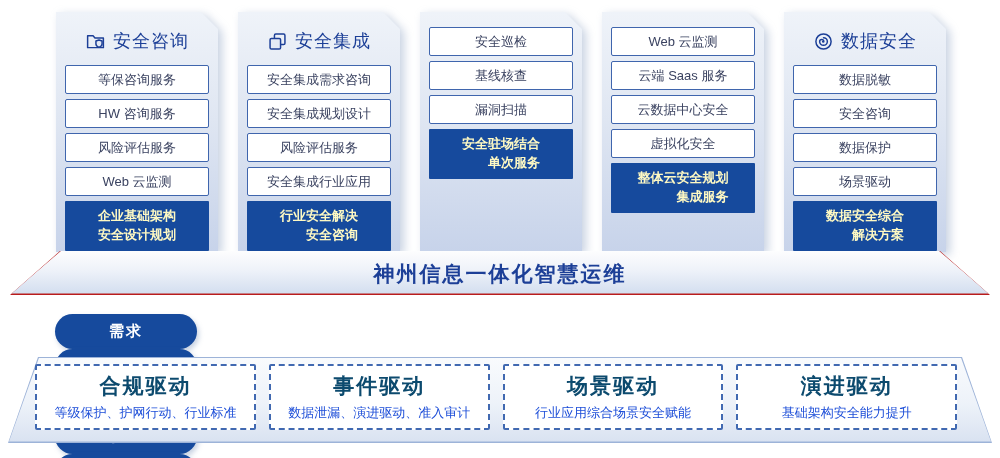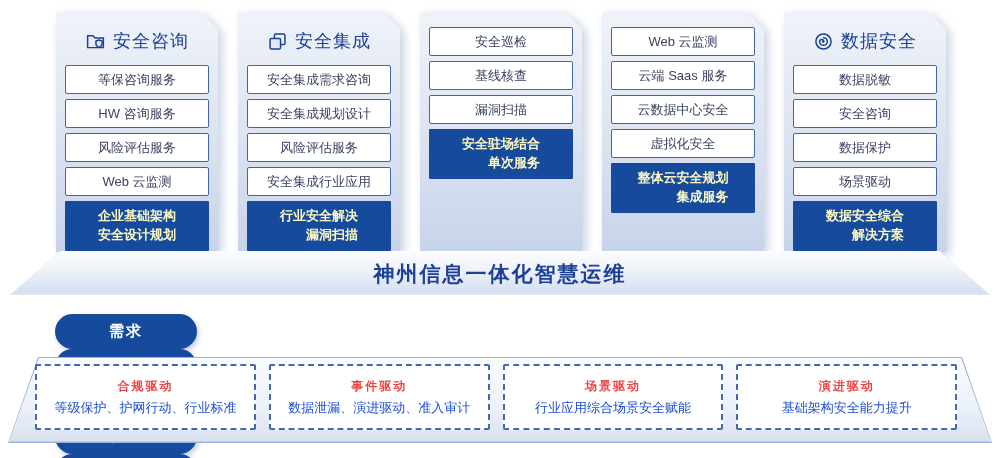--- a/index.html
+++ b/index.html
@@ -26,21 +26,21 @@
   }
   .hl{
     box-sizing:border-box;height:50px;margin-top:3px;background:#164a9d;border-radius:1px;
     display:flex;align-items:center;justify-content:center;text-align:right;
     font-size:13px;font-weight:bold;color:#fef9c3;line-height:1.45;white-space:pre-line;
   }
   
   .banner-outer{
     position:absolute;left:0;top:251px;width:1000px;height:44px;
     clip-path:polygon(6% 0,94% 0,99% 100%,1% 100%);
-    background:#e5e5e5;
+    background:#b91c1c;
   }
   .banner-inner{
     position:absolute;left:1px;top:0;right:1px;bottom:1.5px;
     clip-path:polygon(6% 0,94% 0,99% 100%,1% 100%);
     background:linear-gradient(180deg,#fdfdfe 0%,#eef2f9 45%,#d3deef 100%);
     display:flex;align-items:center;justify-content:center;
   }
   .banner-title{font-size:21px;font-weight:bold;color:#1c3f97;letter-spacing:2px;padding-top:4px;}
   
   .pills{position:absolute;left:55px;top:314px;width:891px;display:flex;justify-content:space-between;flex-direction:column;}
@@ -59,21 +59,21 @@
   .plat-inner{
     position:absolute;left:1px;top:1px;right:1px;bottom:1.5px;
     clip-path:polygon(3.8% 0,96.2% 0,99.2% 100%,0.8% 100%);
     background:linear-gradient(180deg,#f9fbfd 0%,#edf2f9 55%,#d9e2f1 100%);
   }
   .drivers{position:absolute;left:35px;top:364px;width:922px;height:66px;display:flex;gap:13px;}
   .driver{
     flex:1;box-sizing:border-box;background:#fff;border:2px dashed #4169b1;border-radius:2px;
     display:flex;flex-direction:column;align-items:center;justify-content:center;
   }
-  .driver .d-ttl{font-size:12px;font-weight:bold;color:#ef4444;letter-spacing:2px;margin-bottom:4px;}
+  .driver .d-ttl{font-size:21px;font-weight:bold;color:#0c4a6e;letter-spacing:2px;margin-bottom:4px;}
   .driver .d-desc{font-size:13px;color:#1d4ed8;white-space:nowrap;}
 </style>
 </head>
 <body>
 
 <div class="stage">
 
   <div class="cards">
 
     <div class="card-wrap">
@@ -105,21 +105,21 @@
             <rect x="3.5" y="8.5" width="12" height="12" rx="1.5" fill="#e4eaf5"></rect>
           </svg>
         </span>
         <span class="ttl">安全集成</span>
       </div>
       <div class="item">安全集成需求咨询</div>
       <div class="item">安全集成规划设计</div>
       <div class="item">风险评估服务</div>
       <div class="item">安全集成行业应用</div>
       <div class="hl">行业安全解决
-漏洞扫描</div>
+安全咨询</div>
     </div>
       </div>
 
     <div class="card-wrap">
         <div class="card">
       <div class="item">安全巡检</div>
       <div class="item">基线核查</div>
       <div class="item">漏洞扫描</div>
       <div class="hl">安全驻场结合
 单次服务</div>

